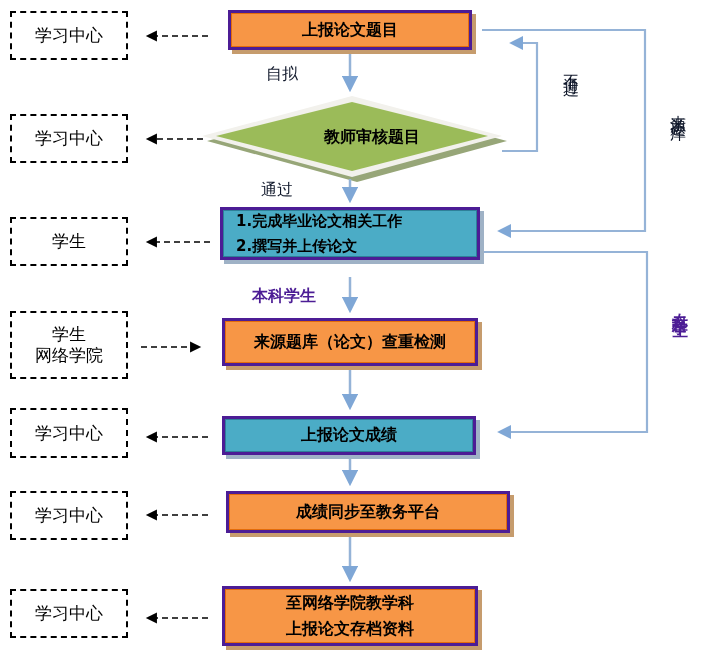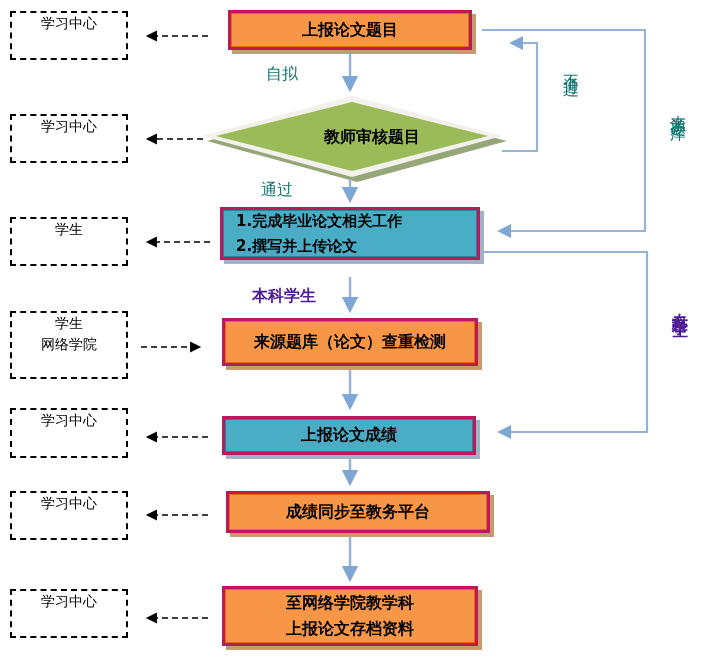--- a/index.html
+++ b/index.html
@@ -6,45 +6,45 @@
   .canvas{
     position:relative;width:701px;height:658px;background:#ffffff;overflow:hidden;
     font-family:"DejaVu Sans",sans-serif;color:#000;
   }
   svg.overlay{position:absolute;left:0;top:0;width:701px;height:658px;z-index:1;}
 
   
   .lane{
     position:absolute;left:10px;width:114px;
     border:2px dashed #000;background:#fff;
-    display:flex;flex-direction:column;align-items:center;justify-content:flex-start;
-    font-size:14px;line-height:21px;z-index:2;text-align:center;
+    display:flex;flex-direction:column;align-items:center;justify-content:center;
+    font-size:17px;line-height:21px;z-index:2;text-align:center;
   }
 
   
-  .node{position:absolute;z-index:2;background:#be185d;padding:3px;box-sizing:border-box;}
+  .node{position:absolute;z-index:2;background:#4c1d95;padding:3px;box-sizing:border-box;}
   .node .fill{
     width:100%;height:100%;box-sizing:border-box;
     display:flex;flex-direction:column;align-items:center;justify-content:center;
     font-weight:bold;font-size:16px;color:#000;
   }
   .node.orange{box-shadow:4px 4px 0 0 #c69c6d;}
   .node.orange .fill{background:#F79646;border:1px solid #e36c0a;}
   .node.teal{box-shadow:4px 4px 0 0 #9fb2c6;}
   .node.teal .fill{background:#4BACC6;border:1px solid #2e8099;}
   .node .line{display:block;}
   .node.left-align .fill{align-items:flex-start;padding-left:12px;font-size:15px;line-height:25px;}
   .node.two-line .fill{line-height:26px;}
 
   .diamond-label{
     position:absolute;z-index:3;font-weight:bold;font-size:16px;
     text-align:right;
   }
 
-  .flow-label{position:absolute;z-index:3;font-size:16px;color:#0f766e;white-space:nowrap;}
+  .flow-label{position:absolute;z-index:3;font-size:16px;color:#0f172a;white-space:nowrap;}
   .flow-label.red{color:#4c1d95;font-weight:bold;}
   .vertical{
     writing-mode:vertical-rl;text-orientation:upright;
     letter-spacing:3px;white-space:nowrap;
   }
 </style>
 </head>
 <body>
 
 <div class="canvas">
@@ -136,21 +136,21 @@
         <span>来源题库（论文）查重检测</span>
       </div>
   </div>
 
   <div class="node teal" style="left:222px;top:416px;width:254px;height:39px;">
     <div class="fill">
         <span>上报论文成绩</span>
       </div>
   </div>
 
-  <div class="node orange" style="left:226px;top:491px;width:264px;height:42px;">
+  <div class="node orange" style="left:226px;top:491px;width:284px;height:42px;">
     <div class="fill">
         <span>成绩同步至教务平台</span>
       </div>
   </div>
 
   <div class="node orange two-line" style="left:222px;top:586px;width:256px;height:60px;">
     <div class="fill">
       <span class="line">至网络学院教学科</span>
       <span class="line">上报论文存档资料</span>
     </div>

